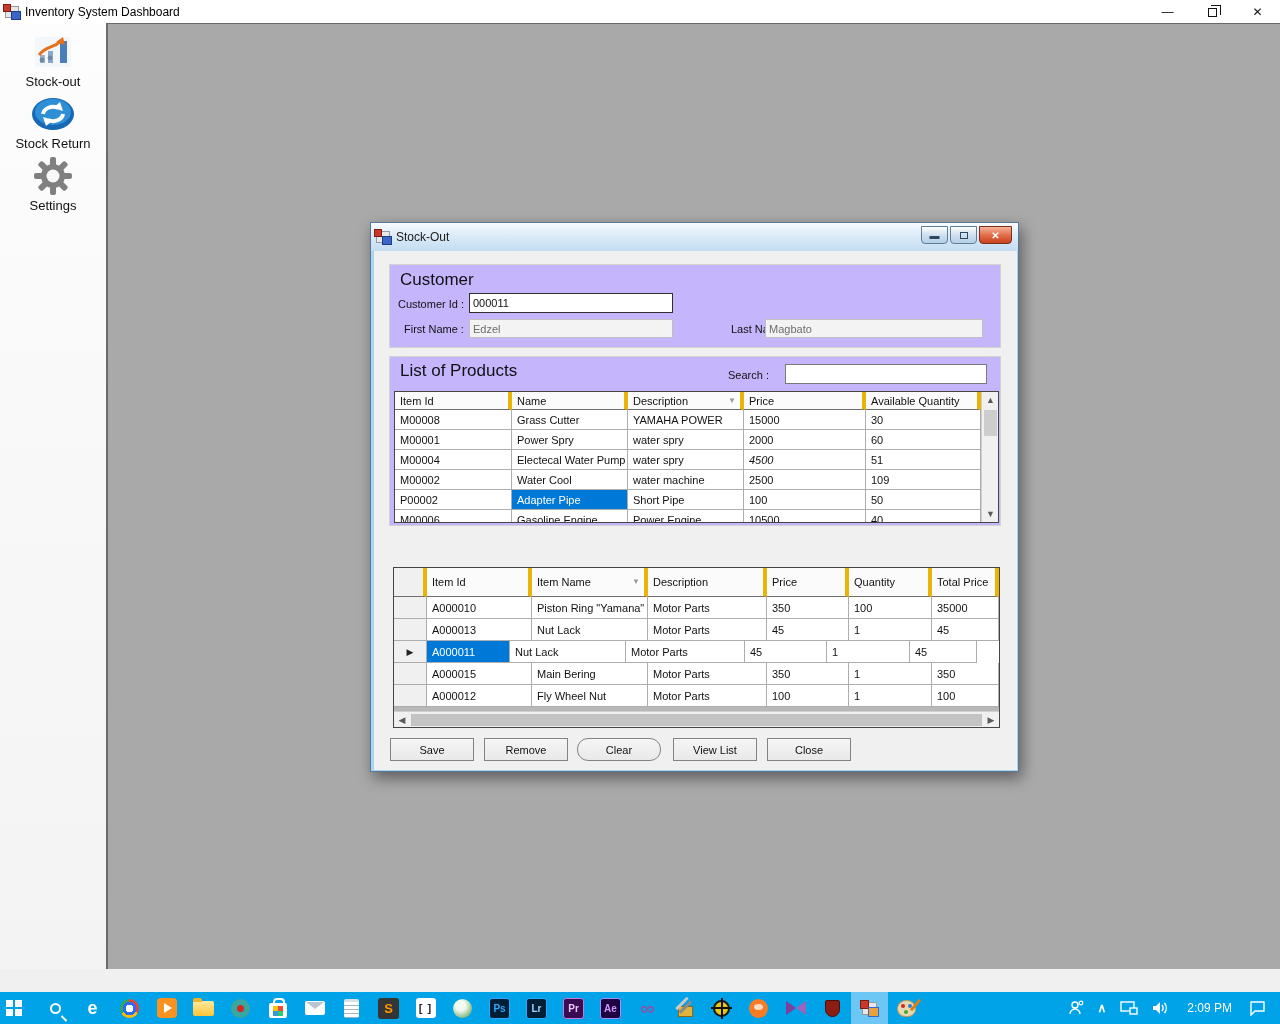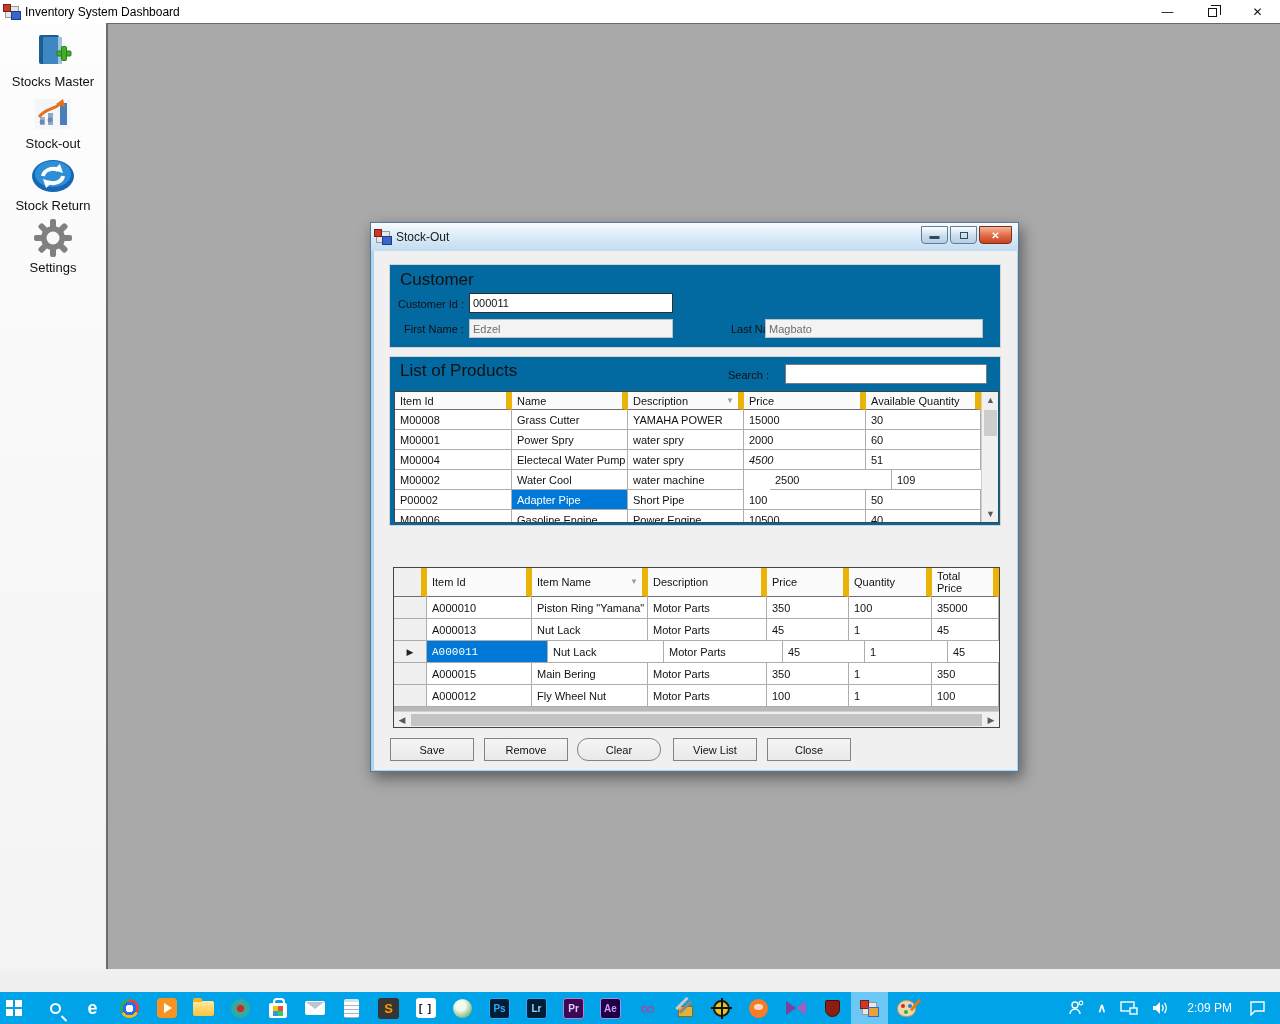--- a/index.html
+++ b/index.html
@@ -31,34 +31,34 @@
   
   .dialog { position:absolute; left:370px; top:222px; width:649px; height:550px; background:#abd4ee; border:1px solid #56789a; box-shadow:3px 6px 14px rgba(0,0,0,.45); }
   .dlg-title { position:absolute; left:0; top:0; width:100%; height:28px; display:flex; align-items:center; background:linear-gradient(180deg,#f8fcff 0%,#dcebf8 45%,#c3dcf1 100%); }
   .dlg-title .t { font-size:12px; color:#1a1a1a; margin-left:6px; }
   .dlg-btns { margin-left:auto; margin-right:6px; display:flex; gap:2px; margin-top:-4px; }
   .aero-btn { width:27px; height:18px; border:1px solid #5e7d97; border-radius:0 0 4px 4px; background:linear-gradient(180deg,#fdfeff,#ccdded 55%,#b5cfe6); display:flex; align-items:center; justify-content:center; color:#2d4a63; font-size:10px; font-weight:bold; }
   .aero-btn.close { width:33px; background:linear-gradient(180deg,#f6b39a,#e06a45 55%,#c8431f); border-color:#7c2d16; color:#fff; }
   .max-glyph { width:8px; height:7px; border:1px solid #2d4a63; background:transparent; }
   .dlg-body { position:absolute; left:3px; top:28px; width:643px; height:519px; background:#f0f0f0; }
 
-  .groupbox { position:absolute; border:1px solid #d2d2d2; background:#0369a1; }
+  .groupbox { position:absolute; border:1px solid #d2d2d2; background:#c4b5fd; }
   .gb-title { position:absolute; font-size:17px; color:#111; }
   .fld-label { position:absolute; font-size:11px; color:#111; white-space:nowrap; }
   .txt { position:absolute; background:#fff; border:1px solid #7a7a7a; font-size:11px; color:#111; padding:0 3px; font-family:"Liberation Sans",sans-serif; }
   .txt.focused { border:1px solid #2f2f2f; }
   .txt.disabled { background:#f3f3f3; border:1px solid #c0c0c0; color:#6d6d6d; }
 
   
   :root { --sel:#0078d7; }
   .grid { position:absolute; border:1px solid #454545; background:#b8b8b8; overflow:hidden; font-size:11px; }
   .grow { display:flex; background:#fff; }
   .gcell { flex:none; border-right:1px solid #adadad; border-bottom:1px solid #adadad; padding:0 5px; display:flex; align-items:center; white-space:nowrap; overflow:hidden; color:#111; background:#fff; }
   .gcell.sel { background:var(--sel); color:#fff; }
-  .ghead .gcell { background:#fbfbfb; border-right:6px solid #eab308; border-bottom:1px solid #6e6e6e; position:relative; }
+  .ghead .gcell { background:#fbfbfb; border-right:4px solid #eab308; border-bottom:1px solid #6e6e6e; position:relative; }
   .sort-arrow { position:absolute; right:4px; top:50%; transform:translateY(-50%); font-size:8px; color:#9a9a9a; }
   .rowhdr { background:#f0f0f0 !important; justify-content:center; color:#222; font-size:9px; }
   .vscroll { position:absolute; right:0; top:0; width:17px; background:#f0f0f0; border-left:1px solid #cfcfcf; }
   .hscroll { position:absolute; left:0; bottom:0; height:16px; background:#f0f0f0; border-top:1px solid #cfcfcf; display:flex; align-items:center; }
   .sb-arrow { color:#5a5a5a; font-size:9px; width:16px; height:16px; display:flex; align-items:center; justify-content:center; flex:none; }
   .vscroll .sb-arrow { width:17px; }
   .sb-thumb-v { position:absolute; left:2px; width:13px; background:#cdcdcd; }
   .sb-thumb-h { height:12px; background:#c4c4c4; flex:1; margin:0 1px; }
 
   
@@ -133,32 +133,20 @@
       <div class="win-btn">
           <span class="restore-glyph"></span>
         </div>
       <div class="win-btn">✕</div>
     </div>
   </div>
 
   <div class="sidebar">
     <div class="side-item">
       <div class="icon-box">
-        <svg width="42" height="40" viewBox="0 0 42 40">
-          <rect x="7" y="3" width="20" height="29" rx="2" fill="#1d5d8f"></rect>
-          <rect x="11" y="5" width="18" height="27" rx="1" fill="#3f87c0"></rect>
-          <rect x="26" y="5" width="4" height="27" fill="#9fc4e0"></rect>
-          <rect x="25" y="19" width="14" height="5" rx="1" fill="#3fae2a" stroke="#2a7d1a"></rect>
-          <rect x="29.5" y="14.5" width="5" height="14" rx="1" fill="#3fae2a" stroke="#2a7d1a"></rect>
-        </svg>
-      </div>
-      <span class="lbl">Stocks Master</span>
-    </div>
-    <div class="side-item">
-      <div class="icon-box">
         <svg width="40" height="38" viewBox="0 0 40 38">
           <rect x="2" y="4" width="36" height="30" fill="#f4f7fa"></rect>
           <rect x="27" y="8" width="7" height="22" fill="#4a7ebb"></rect>
           <rect x="7" y="22" width="5" height="8" fill="#9ab4d0"></rect>
           <rect x="15" y="18" width="5" height="12" fill="#8aa8c8"></rect>
           <path d="M6 22 C 14 12, 20 16, 28 8" stroke="#e8701a" stroke-width="3" fill="none"></path>
           <polygon points="30,4 32,12 23,9" fill="#e8701a"></polygon>
           <circle cx="9" cy="27" r="2.4" fill="#6d87a6"></circle>
           <circle cx="17" cy="25" r="2.4" fill="#6d87a6"></circle>
         </svg>
@@ -270,21 +258,21 @@
                 <div class="gcell" style="width: 117px; height: 20px;">M00004</div>
                 <div class="gcell" style="width: 116px; height: 20px;">Electecal Water Pump</div>
                 <div class="gcell" style="width: 116px; height: 20px;">water spry</div>
                 <div class="gcell" style="width: 122px; height: 20px; font-style: italic;">4500</div>
                 <div class="gcell" style="width: 115px; height: 20px;">51</div>
               </div>
               <div class="grow">
                 <div class="gcell" style="width: 117px; height: 20px;">M00002</div>
                 <div class="gcell" style="width: 116px; height: 20px;">Water Cool</div>
                 <div class="gcell" style="width: 116px; height: 20px;">water machine</div>
-                <div class="gcell" style="width: 122px; height: 20px; margin-left: 26px;">2500</div>
+                <div class="gcell" style="width: 122px; height: 20px;">2500</div>
                 <div class="gcell" style="width: 115px; height: 20px;">109</div>
               </div>
               <div class="grow">
                 <div class="gcell" style="width: 117px; height: 20px;">P00002</div>
                 <div class="gcell sel" style="width: 116px; height: 20px;">Adapter Pipe</div>
                 <div class="gcell" style="width: 116px; height: 20px;">Short Pipe</div>
                 <div class="gcell" style="width: 122px; height: 20px;">100</div>
                 <div class="gcell" style="width: 115px; height: 20px;">50</div>
               </div>
               <div class="grow">
@@ -343,21 +331,21 @@
               <div class="gcell rowhdr" style="width: 33px; height: 22px;"></div>
               <div class="gcell" style="width: 105px; height: 22px;">A000013</div>
               <div class="gcell" style="width: 116px; height: 22px;">Nut Lack</div>
               <div class="gcell" style="width: 119px; height: 22px;">Motor Parts</div>
               <div class="gcell" style="width: 82px; height: 22px;">45</div>
               <div class="gcell" style="width: 83px; height: 22px;">1</div>
               <div class="gcell" style="width: 67px; height: 22px;">45</div>
             </div>
             <div class="grow">
               <div class="gcell rowhdr" style="width: 33px; height: 22px;">▶</div>
-              <div class="gcell sel" style="width: 121px; height: 22px; font-family: Liberation Mono, monospace;">A000011</div>
+              <div class="gcell sel" style="width: 83px; height: 22px;">A000011</div>
               <div class="gcell" style="width: 116px; height: 22px;">Nut Lack</div>
               <div class="gcell" style="width: 119px; height: 22px;">Motor Parts</div>
               <div class="gcell" style="width: 82px; height: 22px;">45</div>
               <div class="gcell" style="width: 83px; height: 22px;">1</div>
               <div class="gcell" style="width: 67px; height: 22px;">45</div>
             </div>
             <div class="grow">
               <div class="gcell rowhdr" style="width: 33px; height: 22px;"></div>
               <div class="gcell" style="width: 105px; height: 22px;">A000015</div>
               <div class="gcell" style="width: 116px; height: 22px;">Main Bering</div>

